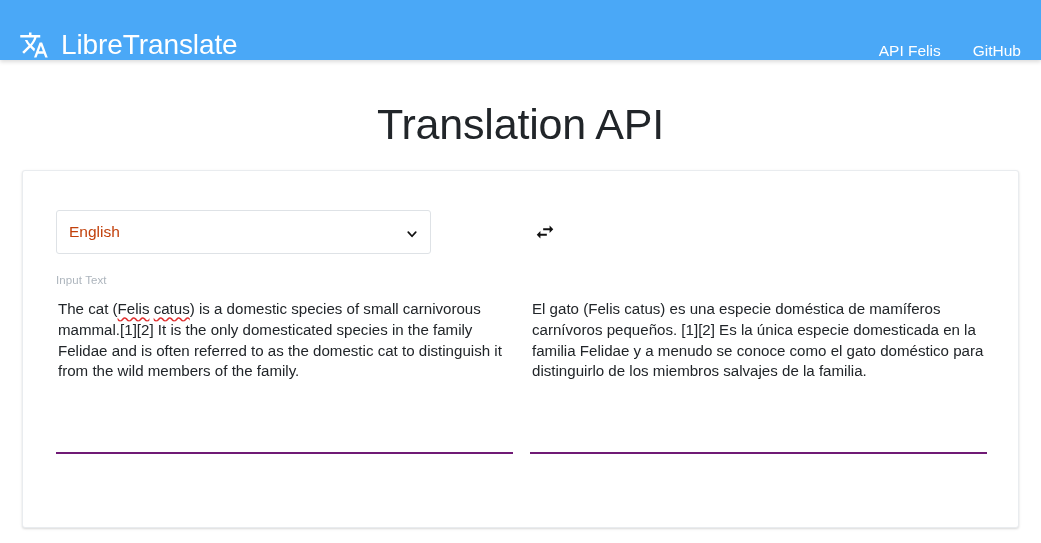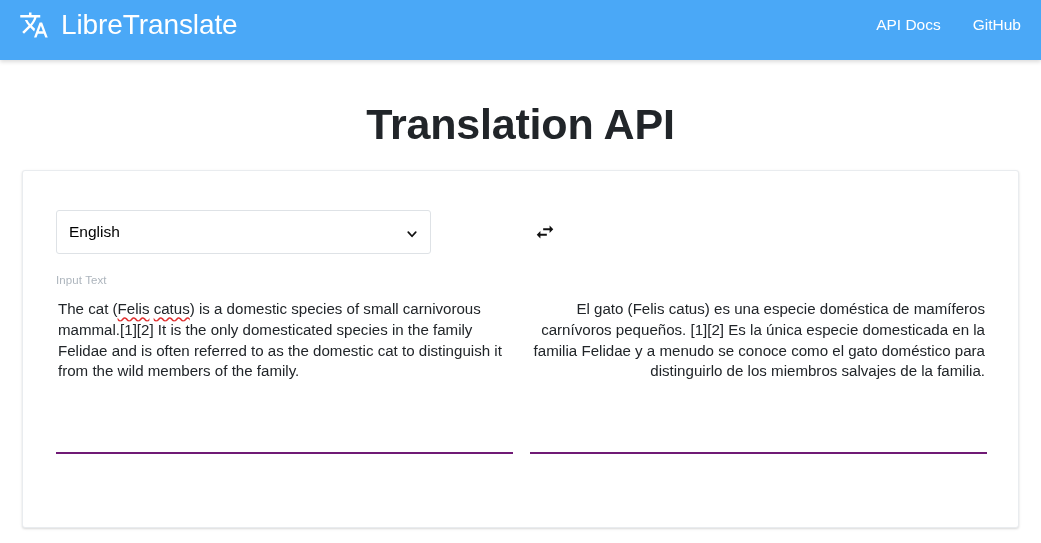--- a/index.html
+++ b/index.html
@@ -15,22 +15,22 @@
     background: #ffffff;
     color: #212529;
   }
 
   
   .navbar {
     position: relative;
     height: 60px;
     background: #4aa8f7;
     display: flex;
-    align-items: center;
-    padding: 0 20px 10px 19px;
+    align-items: flex-end;
+    padding: 0 20px 0 19px;
     box-shadow: 0 2px 4px rgba(0,0,0,0.14);
     z-index: 5;
   }
 
   .brand {
     display: flex;
     align-items: center;
     gap: 12px;
     text-decoration: none;
     color: #ffffff;
@@ -63,21 +63,21 @@
     color: #ffffff;
     font-size: 15.5px;
     text-decoration: none;
     white-space: nowrap;
   }
 
   
   .page-title {
     text-align: center;
     font-size: 43px;
-    font-weight: 700;
+    font-weight: 400;
     color: #212529;
     margin-top: 41px;
     line-height: 1.1;
     letter-spacing: -0.2px;
   }
 
   
   .card {
     position: absolute;
     left: 22px;
@@ -114,21 +114,21 @@
   .select-wrap.right { left: 587px; width: 371px; }
 
   .lang-select {
     width: 100%;
     height: 100%;
     background: #ffffff;
     border: 1px solid #dee2e6;
     border-radius: 3px;
     font-family: "Liberation Sans", sans-serif;
     font-size: 15.5px;
-    color: #000000;
+    color: #c2410c;
     padding: 0 34px 0 12px;
     appearance: none;
     -webkit-appearance: none;
     -moz-appearance: none;
     outline: none;
     line-height: 42px;
     cursor: pointer;
   }
 
   .chevron {
@@ -166,21 +166,21 @@
     bottom: 0;
     text-decoration: underline;
   }
 
   .pane {
     position: absolute;
     top: 0;
     width: 457px;
   }
   .pane.left  { left: 33px; }
-  .pane.right { left: 507px; text-align: right; }
+  .pane.right { left: 507px; }
 
   .input-label {
     font-size: 11.5px;
     color: #adb5bd;
     line-height: 1;
     height: 14px;
     margin-bottom: 10px;
     letter-spacing: 0.1px;
   }
 
@@ -218,21 +218,21 @@
   <a class="brand" href="#">
     <span class="brand-icon">
       <svg class="brand-icon" viewBox="0 0 24 24" fill="#ffffff" aria-hidden="true">
         <path d="M12.87 15.07l-2.54-2.51.03-.03c1.74-1.94 2.98-4.17 3.71-6.53H17V4h-7V2H8v2H1v1.99h11.17C11.5 7.92 10.44 9.75 9 11.35 8.07 10.32 7.3 9.19 6.69 8h-2c.73 1.63 1.73 3.17 2.98 4.56l-5.09 5.02L4 19l5-5 3.11 3.11.76-2.04zM18.5 10h-2L12 22h2l1.12-3h4.75L21 22h2l-4.5-12zm-2.62 7l1.62-4.33L19.12 17h-3.24z"></path>
       </svg>
     </span>
     <span class="brand-text">LibreTranslate</span>
   </a>
 
   <div class="nav-links">
-    <a class="nav-link" href="#">API Docs</a>
+    <a class="nav-link" href="#">API Felis</a>
     <a class="nav-link" href="#">GitHub</a>
   </div>
 </nav>
 
 <h1 class="page-title">Translation API</h1>
 
 <div class="card">
   <div class="card-body">
 
     <div class="lang-row">

